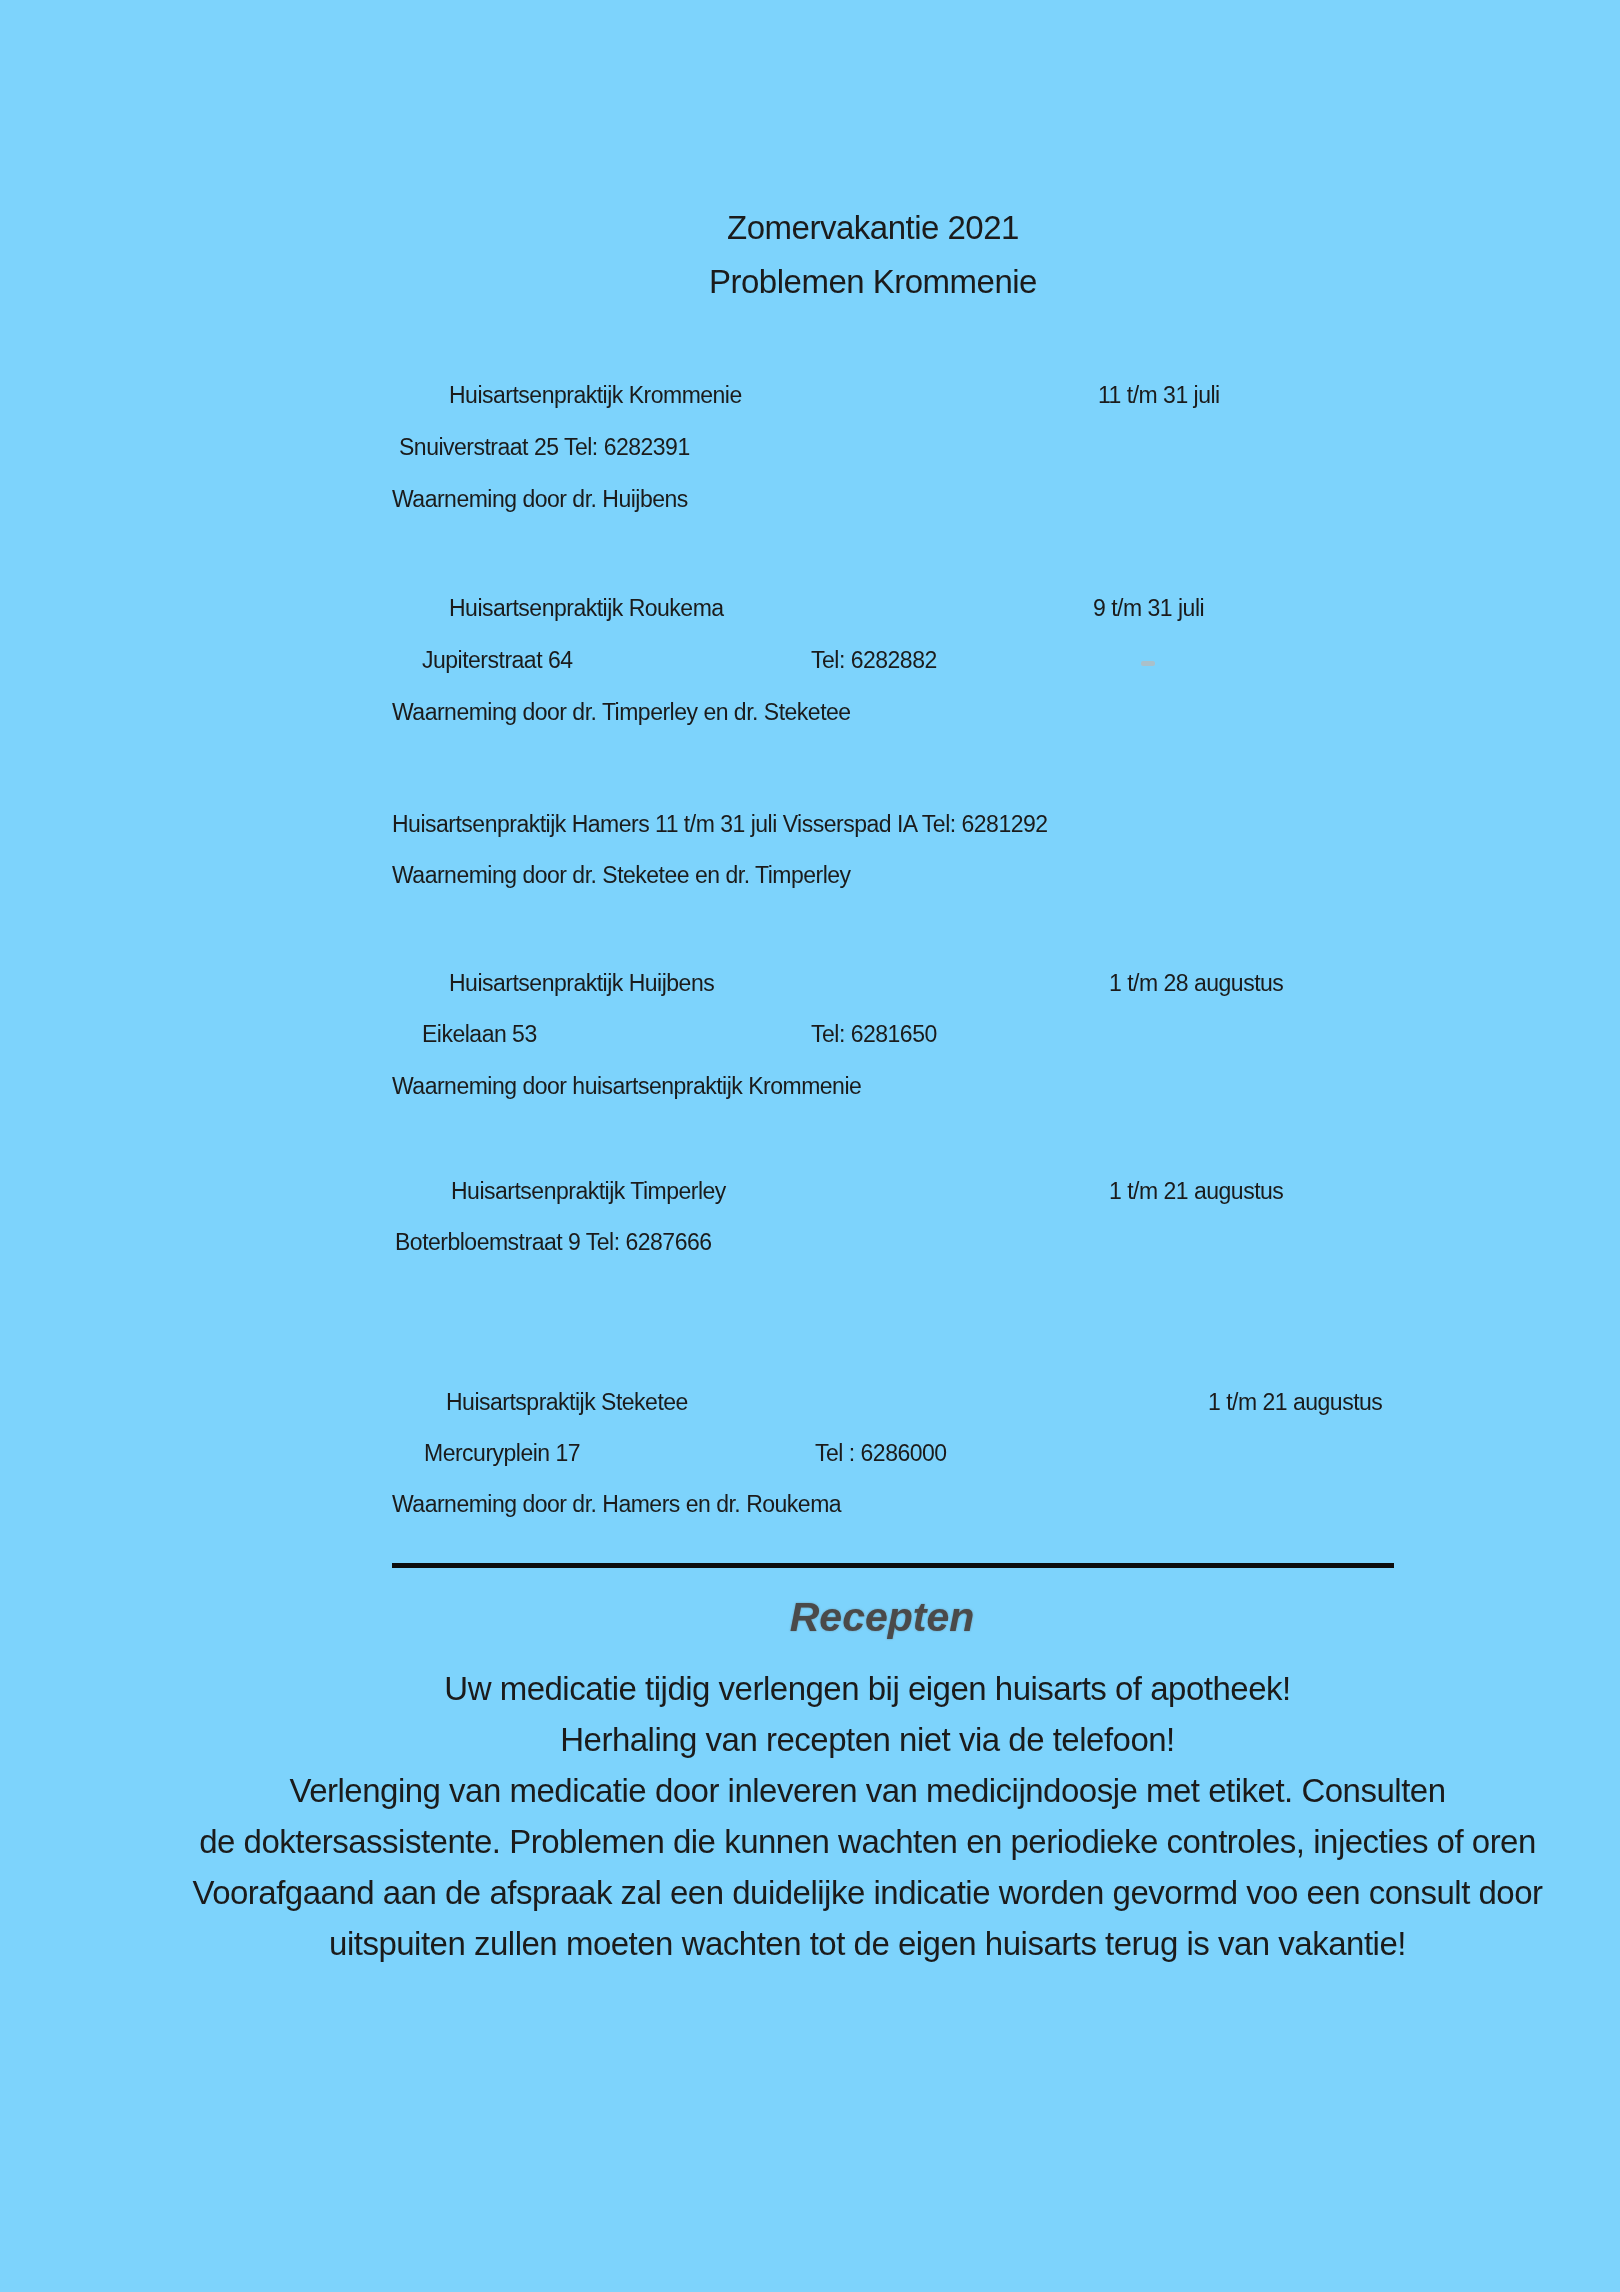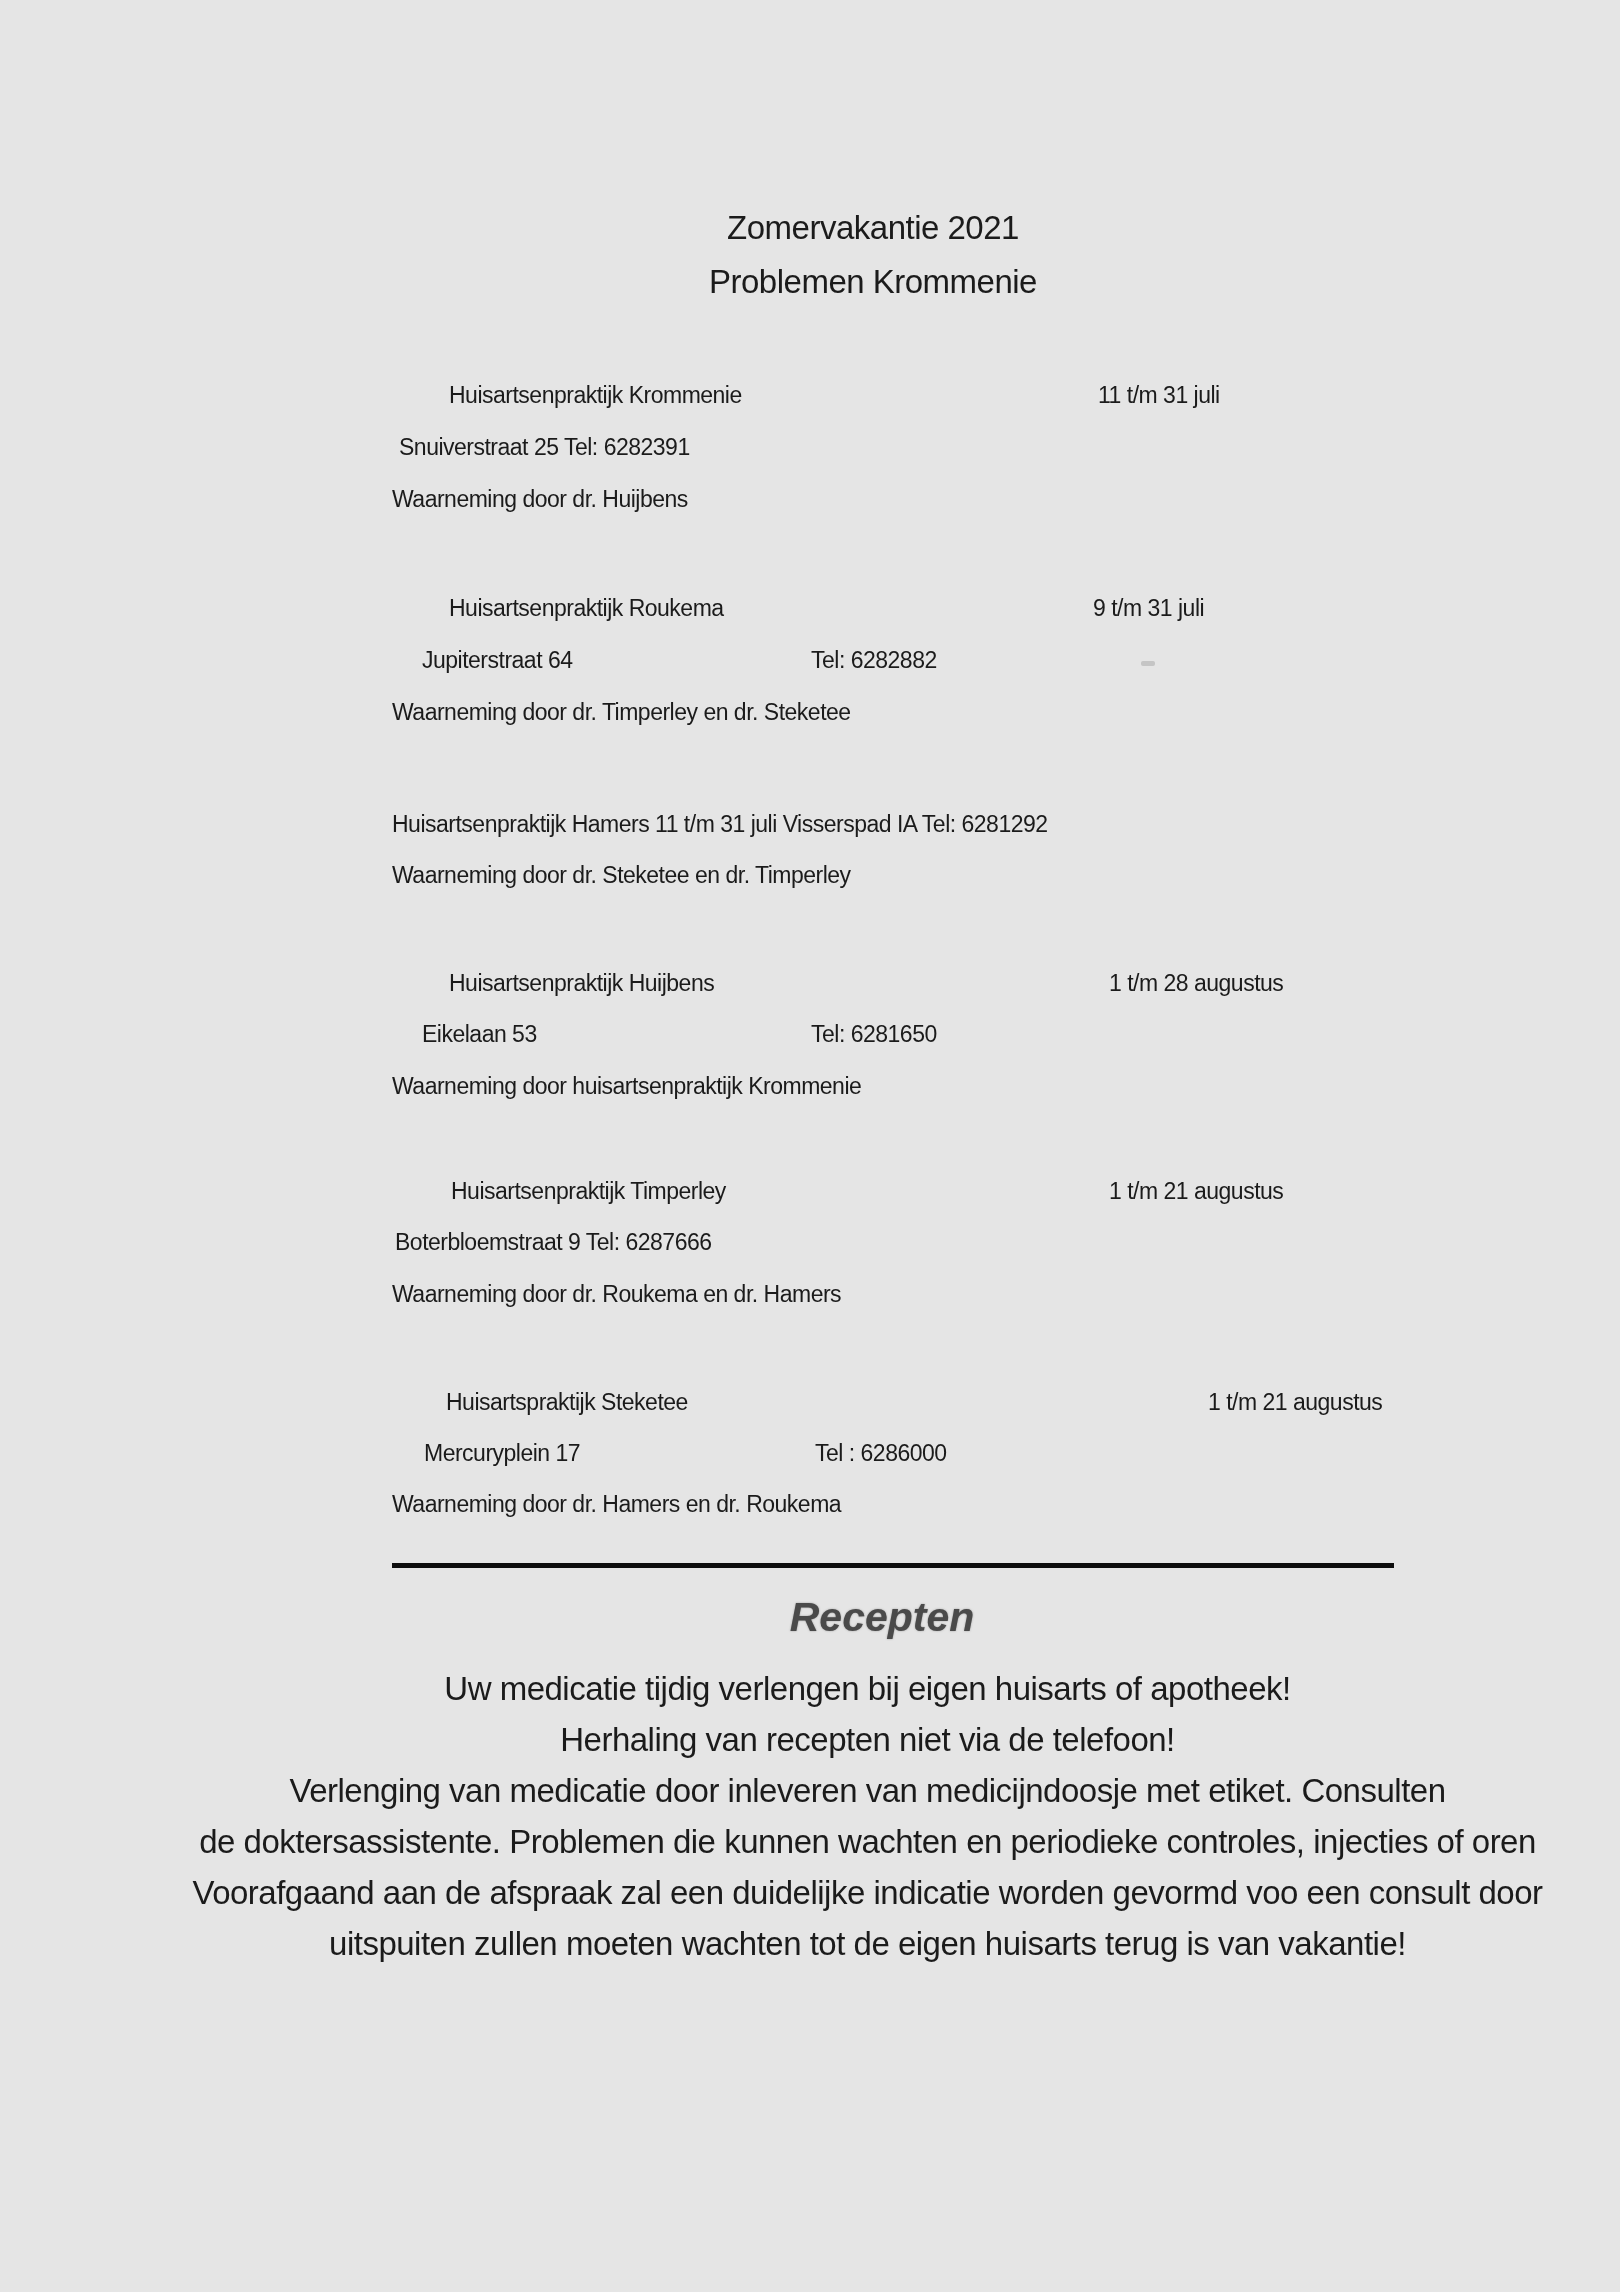--- a/index.html
+++ b/index.html
@@ -1,20 +1,20 @@
 <!DOCTYPE html>
 <html><head>
 <meta charset="utf-8">
 <style>
   html, body { margin: 0; padding: 0; background: #ffffff; }
   .page {
     position: relative;
     width: 1620px;
     height: 2293px;
-    background: #e5e5e5;
+    background: #7dd3fc;
     font-family: "Liberation Sans", "DejaVu Sans", sans-serif;
     color: #1b1b1b;
     overflow: hidden;
   }
   .row {
     position: absolute;
     left: 0; right: 0;
     height: 51px;
     line-height: 51px;
     font-size: 23px;
@@ -111,23 +111,20 @@
     <span class="t" style="left:392px">Waarneming door huisartsenpraktijk Krommenie</span>
   </div>
 
   <div class="row" style="top:1166px">
     <span class="t" style="left:451px">Huisartsenpraktijk Timperley</span>
     <span class="t" style="left:1109px">1 t/m 21 augustus</span>
   </div>
   <div class="row" style="top:1217px">
     <span class="t" style="left:395px">Boterbloemstraat 9 Tel: 6287666</span>
   </div>
-  <div class="row" style="top:1269px">
-    <span class="t" style="left:392px">Waarneming door dr. Roukema en dr. Hamers</span>
-  </div>
 
   <div class="row" style="top:1377px">
     <span class="t" style="left:446px">Huisartspraktijk Steketee</span>
     <span class="t" style="left:1208px">1 t/m 21 augustus</span>
   </div>
   <div class="row" style="top:1428px">
     <span class="t" style="left:424px">Mercuryplein 17</span>
     <span class="t" style="left:815px">Tel : 6286000</span>
   </div>
   <div class="row" style="top:1479px">

